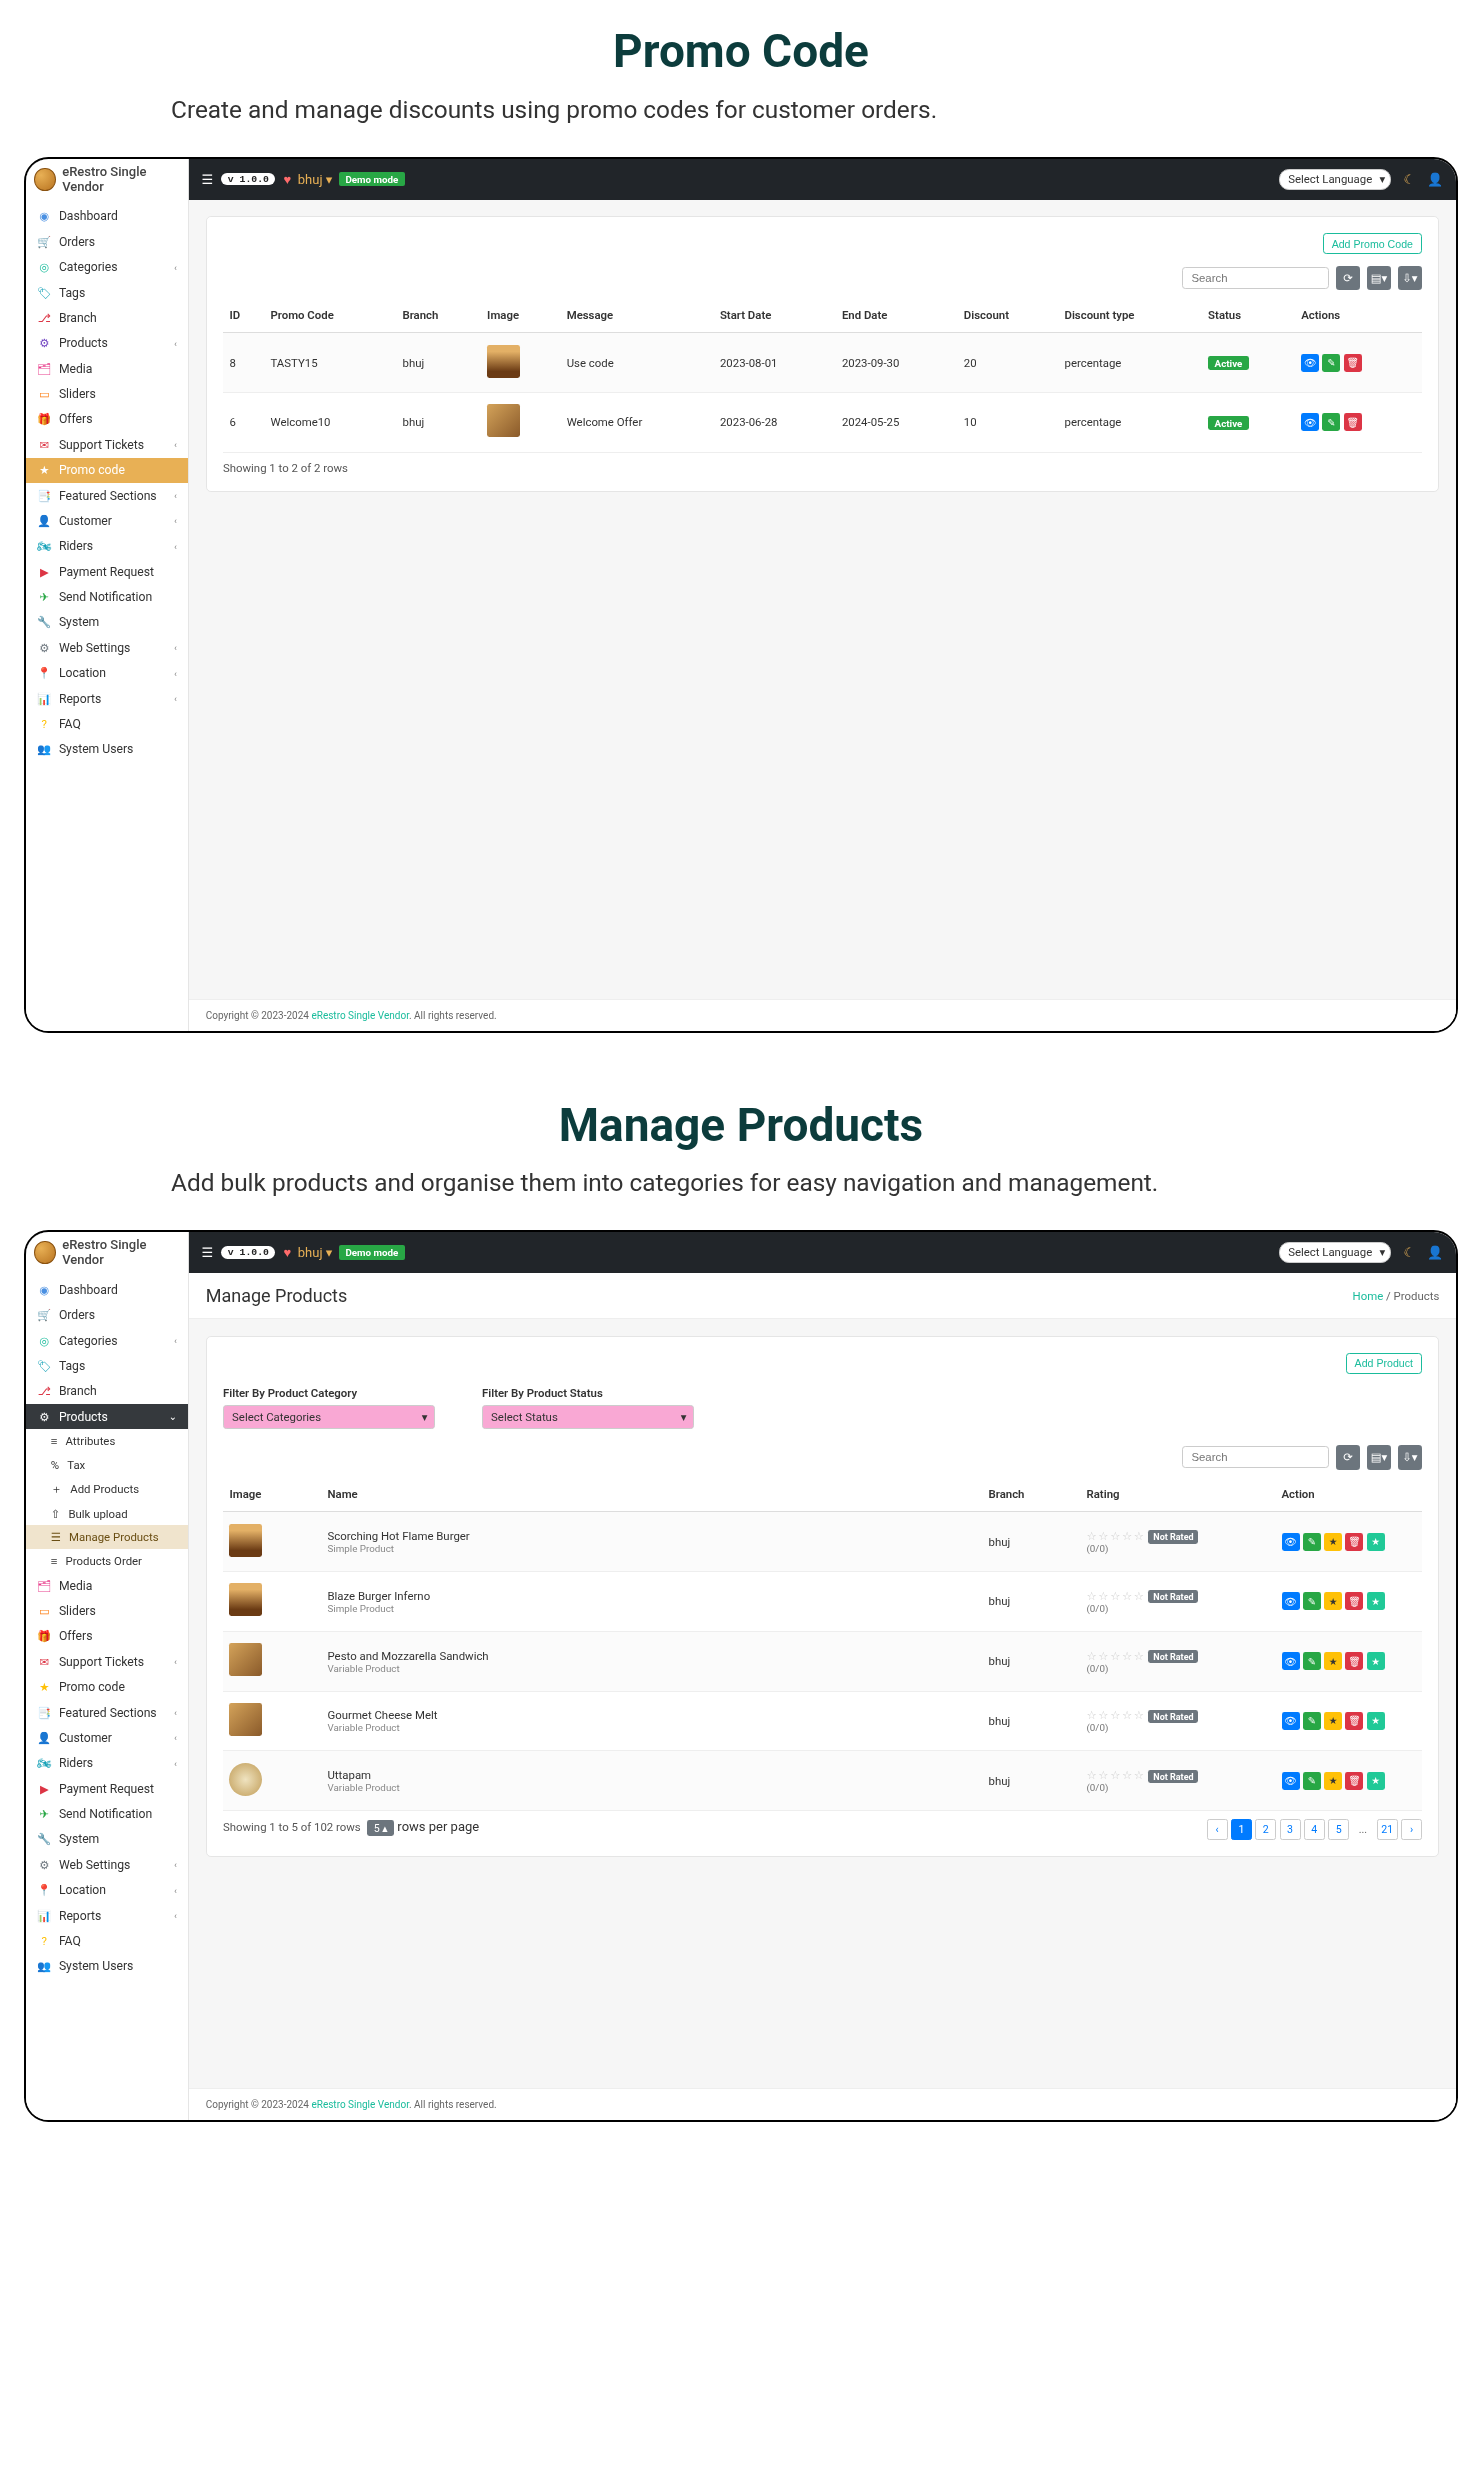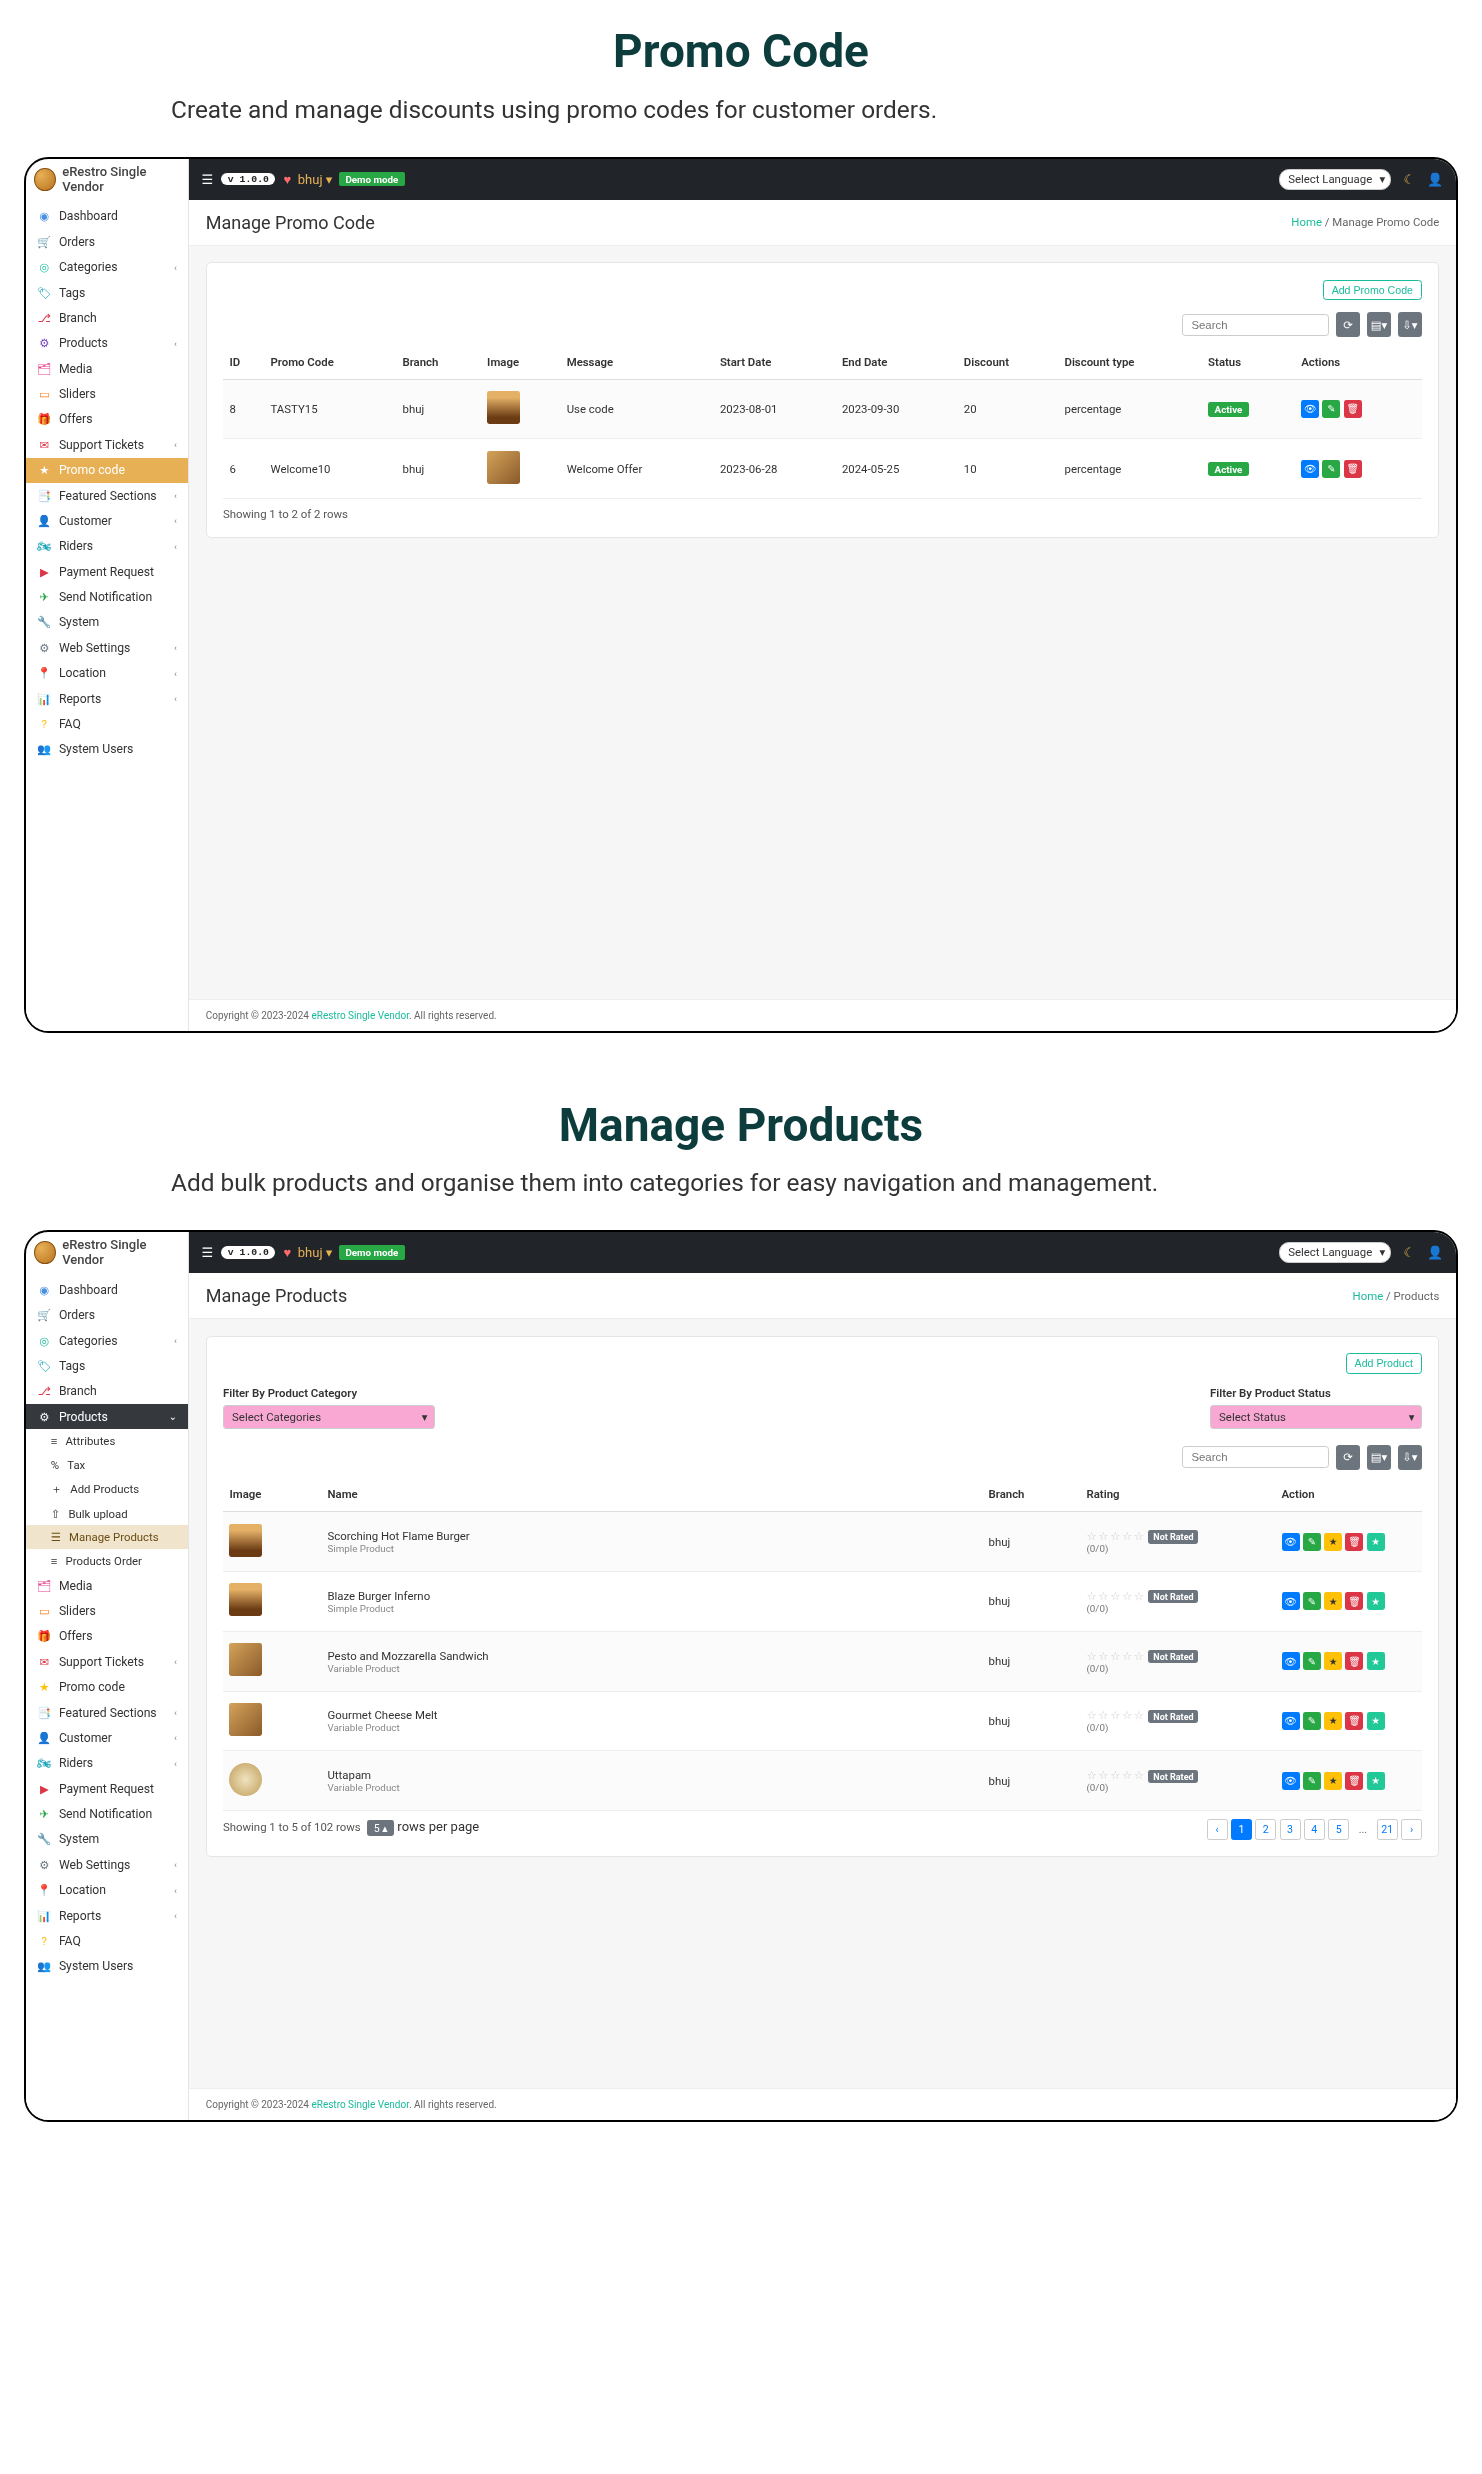--- a/index.html
+++ b/index.html
@@ -59,21 +59,21 @@
   .abtn { width: 18px; height: 18px; border-radius: 2.4px; display: inline-flex; justify-content: center; align-items: center; font-size: 9.8px; color: #fff; }
   .abtn.blue { background: #007bff; }
   .abtn.green { background: #28a745; }
   .abtn.red { background: #dc3545; }
   .abtn.yellow { background: #ffc107; color: #333; }
   .abtn.teal { background: #20c997; }
 
   .stars { color: #ccc; letter-spacing: 1.6px; }
   .rating-sub { font-size: 9.8px; color: #777; }
 
-  .filter-row { display: flex; gap: 24px; margin-bottom: 16.3px; justify-content: space-between; }
+  .filter-row { display: flex; gap: 47px; margin-bottom: 16.3px; }
   .filter-block { display: flex; flex-direction: column; gap: 4.9px; }
   .filter-block label { font-size: 11.4px; font-weight: 600; }
   .select-box { border: 0.8px solid #ccc; border-radius: 3.3px; padding: 4.1px 24.4px 4.1px 8.1px; font-size: 11.4px; background: #f9a8d4; min-width: 212px; position: relative; }
 
   .showing { font-size: 11.4px; color: #555; padding: 8.1px 0 0; }
   .pager-row { display:flex; justify-content: space-between; align-items:flex-start; padding-top:8.1px;}
   .pager { display: flex; gap: 3.3px; align-items: center; }
   .pg { border: 0.8px solid #ccc; min-width: 21px; height: 21px; display: inline-flex; justify-content: center; align-items: center; border-radius: 2.4px; font-size: 10.6px; color: #007bff; cursor:pointer;}
   .pg.active { background: #007bff; color: #fff; border-color: #007bff; }
   .rows-sel { background:#6c757d; color:#fff; padding:1.6px 6.5px; border-radius:2.4px; font-size:10.6px;}
@@ -201,26 +201,20 @@
       <div class="nav-item">
           <span class="ico" style="color:#ffc107">?</span>
           <span>FAQ</span>
         </div>
       <div class="nav-item">
           <span class="ico" style="color:#dc3545">👥</span>
           <span>System Users</span>
         </div>
     </div>
     <div class="main">
-      <div class="page-head">
-        <div class="title">Manage Promo Code</div>
-        <div class="breadcrumb">
-          <a>Home</a> / <span>Manage Promo Code</span>
-        </div>
-      </div>
       <div class="card">
         <div class="card-actions">
           <button class="btn-outline">Add Promo Code</button>
         </div>
         <div class="toolbar-row">
           <input class="search-box" placeholder="Search" style="">
           <button class="icon-btn">⟳</button>
           <button class="icon-btn">▤▾</button>
           <button class="icon-btn">⇩▾</button>
         </div>

